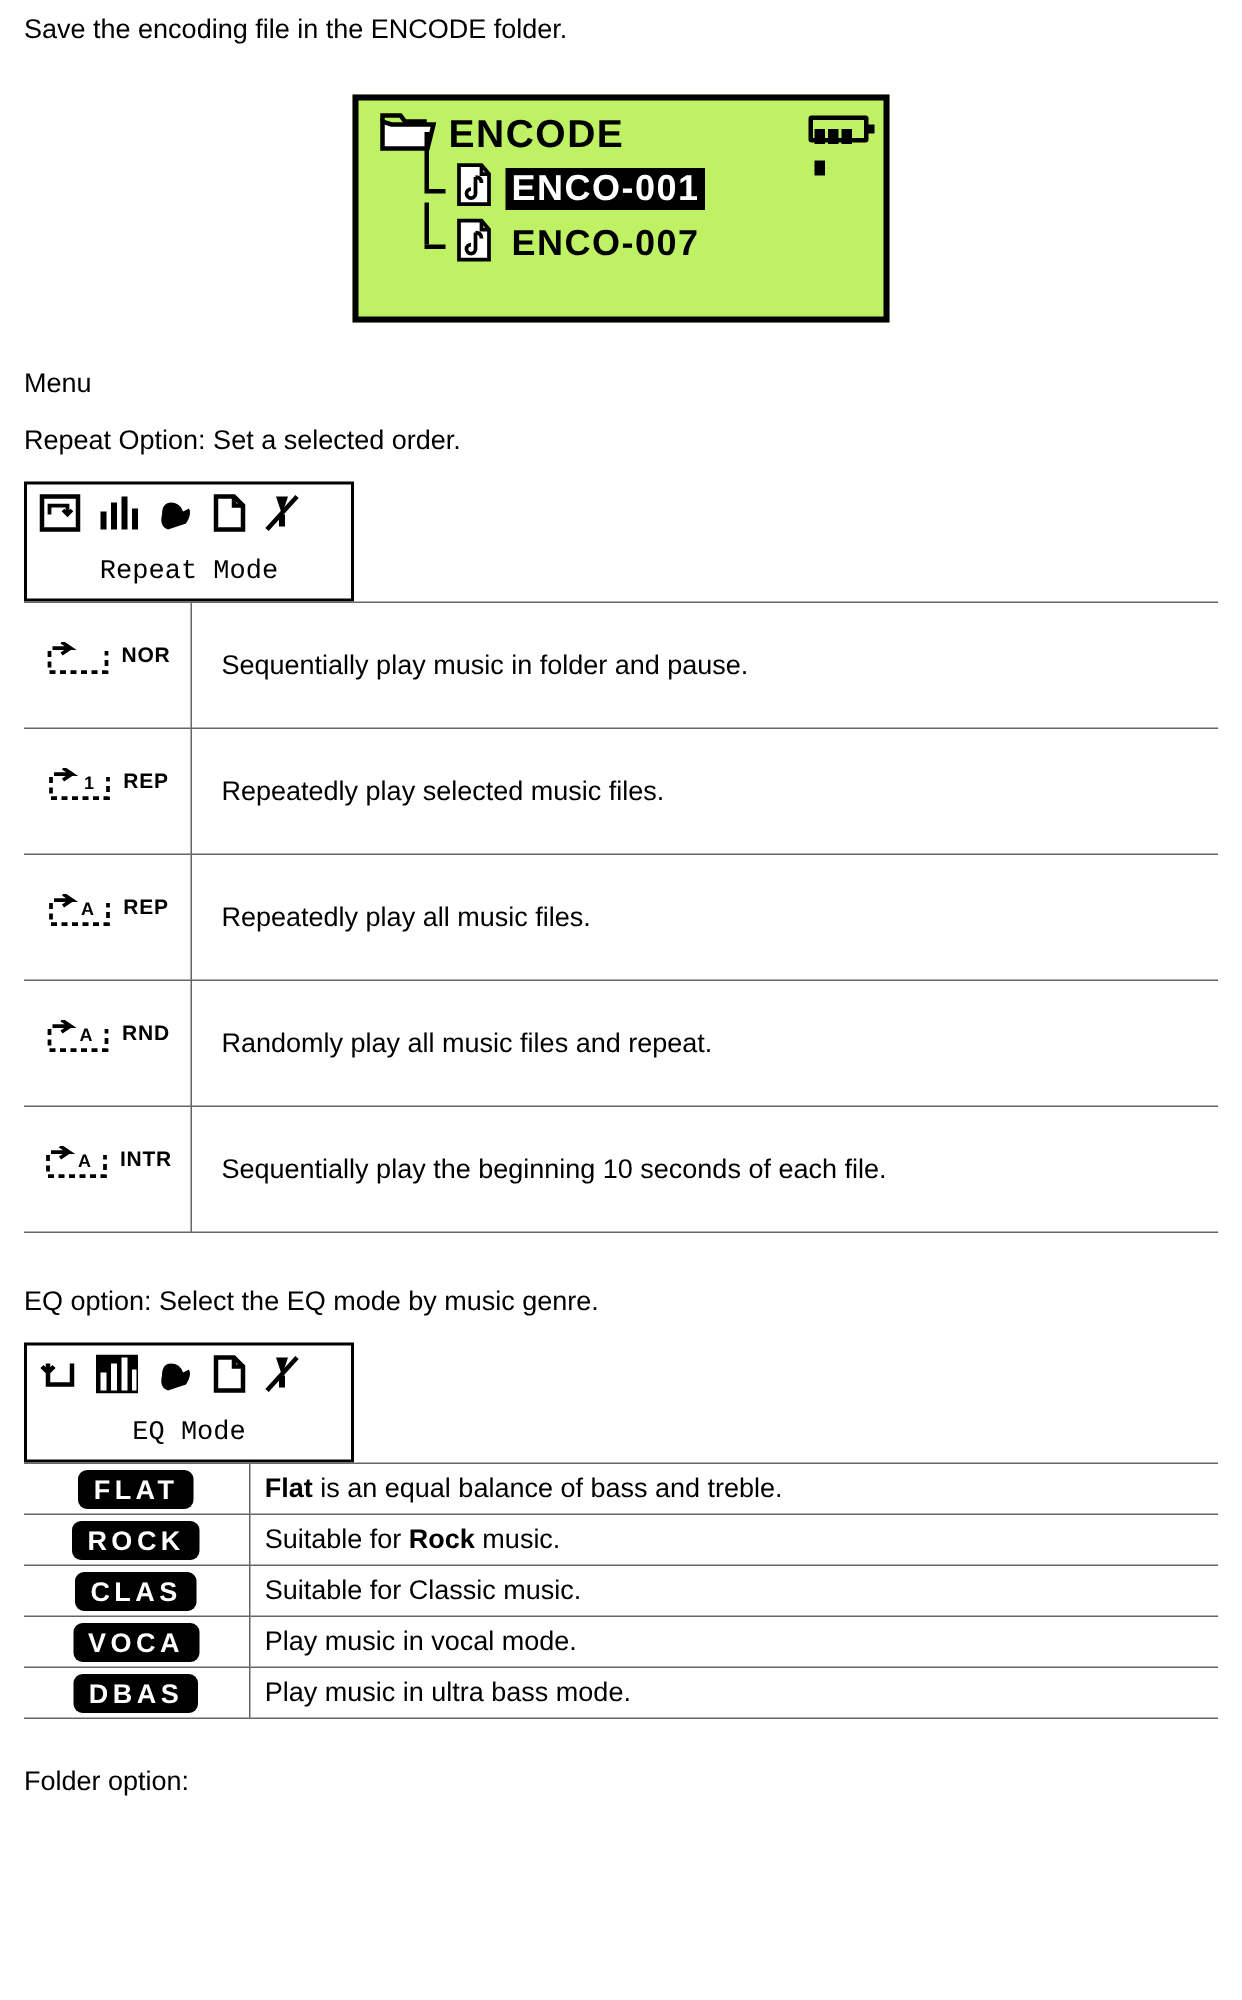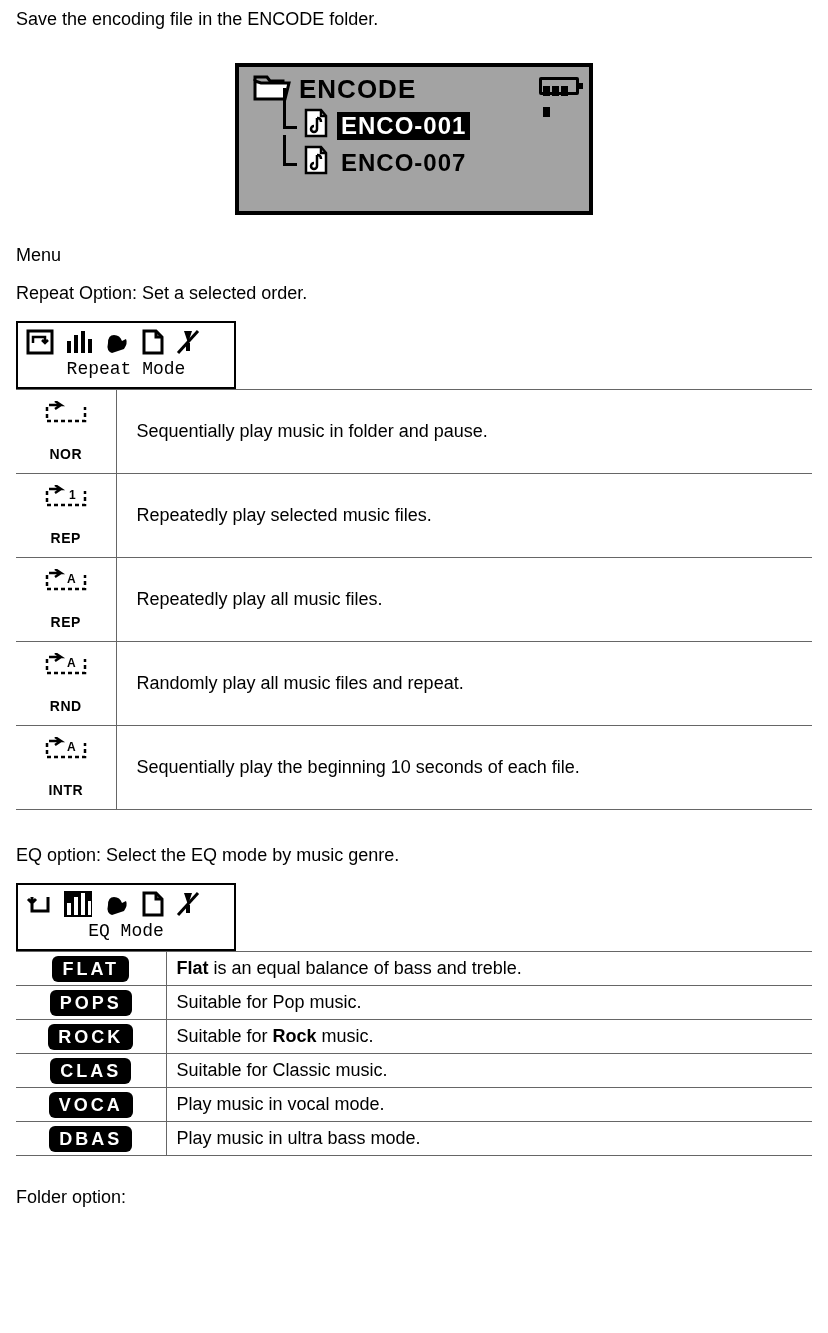--- a/index.html
+++ b/index.html
@@ -13,21 +13,21 @@
   }
   p { line-height: 1.5; }
   .intro { margin-bottom: 30px; }
   .screen-wrap { text-align: center; margin-bottom: 30px; }
   .encode-screen {
     display: inline-block;
     border: 4px solid #000;
     width: 358px;
     height: 152px;
     position: relative;
-    background: #a3a3a3;
+    background: #bef264;
     text-align: left;
   }
   .enc-inner { padding: 6px 10px 6px 14px; }
   .enc-folder-row { display: flex; align-items: center; gap: 8px; margin-bottom: 2px; }
   .enc-folder-label { font-family: "Arial Black", Arial, sans-serif; font-size: 26px; font-weight: 900; letter-spacing: 1px; }
   .battery {
     position: absolute; top: 10px; right: 10px;
     width: 40px; height: 18px; border: 3px solid #000; border-radius: 2px;
   }
   .battery::after {
@@ -46,42 +46,42 @@
   }
   .enc-tree-row:first-child::before { top: -20px; }
   .file-label { font-family: "Arial Black", Arial, sans-serif; font-size: 24px; font-weight: 900; letter-spacing: 1px; padding: 0 4px; }
   .file-label.sel { background: #000; color: #fff; text-align: right; }
 
   h4.menu-head { font-weight: normal; font-size: 18px; margin-bottom: 14px; }
   .opt-intro { margin-bottom: 14px; }
 
   .mode-box {
     border: 2px solid #000;
-    width: 220px; height: 68px;
+    width: 220px; height: 80px;
     padding: 6px 8px;
     margin-bottom: 0;
     display: flex; flex-direction: column; justify-content: space-between;
   }
   .mode-icons { display: flex; gap: 10px; align-items: center; }
   .mode-caption { font-family: "Courier New", monospace; font-size: 18px; text-align: center; padding-bottom: 2px; }
 
   table.def {
     width: 100%;
     border-collapse: collapse;
   }
   table.def td {
     padding: 6px 12px;
     vertical-align: middle;
     border-top: 1px solid #666;
     border-bottom: 1px solid #666;
   }
   table.repeat td.ic { width: 100px; text-align: center; height: 84px; border-right: 1px solid #666; }
   table.repeat td.tx { padding-left: 20px; }
 
-  .mode-icon-box { display: inline-flex; flex-direction: column; gap: 19px; }
+  .mode-icon-box { display: inline-flex; flex-direction: row; gap: 6px; }
   .mode-icon-label { font-family: Arial, sans-serif; font-size: 14px; font-weight: bold; letter-spacing: 0.5px; }
 
   .sec-gap { height: 32px; }
 
   table.eq td.ic { width: 150px; text-align: center; height: 34px; border-right: 1px solid #666; padding: 2px 6px; }
   table.eq td.tx { padding: 4px 10px; }
   .eq-pill {
     display: inline-block;
     background: #000; color: #fff;
     font-family: Arial, sans-serif; font-size: 18px; font-weight: 700;
@@ -274,24 +274,20 @@
   <div class="mode-caption">EQ Mode</div>
 </div>
 
 <table class="def eq">
   <tbody>
       <tr>
         <td class="ic"><span class="eq-pill">FLAT</span></td>
         <td class="tx"><span class="bold">Flat</span><span> is an equal balance of bass and treble.</span></td>
       </tr>
   <tr>
-        <td class="ic"><span class="eq-pill">POPS</span></td>
-        <td class="tx"><span>Suitable for Pop music.</span></td>
-      </tr>
-  <tr>
         <td class="ic"><span class="eq-pill">ROCK</span></td>
         <td class="tx"><span>Suitable for </span><span class="bold">Rock</span><span> music.</span></td>
       </tr>
   <tr>
         <td class="ic"><span class="eq-pill">CLAS</span></td>
         <td class="tx"><span>Suitable for Classic music.</span></td>
       </tr>
   <tr>
         <td class="ic"><span class="eq-pill">VOCA</span></td>
         <td class="tx"><span>Play music in vocal mode.</span></td>

